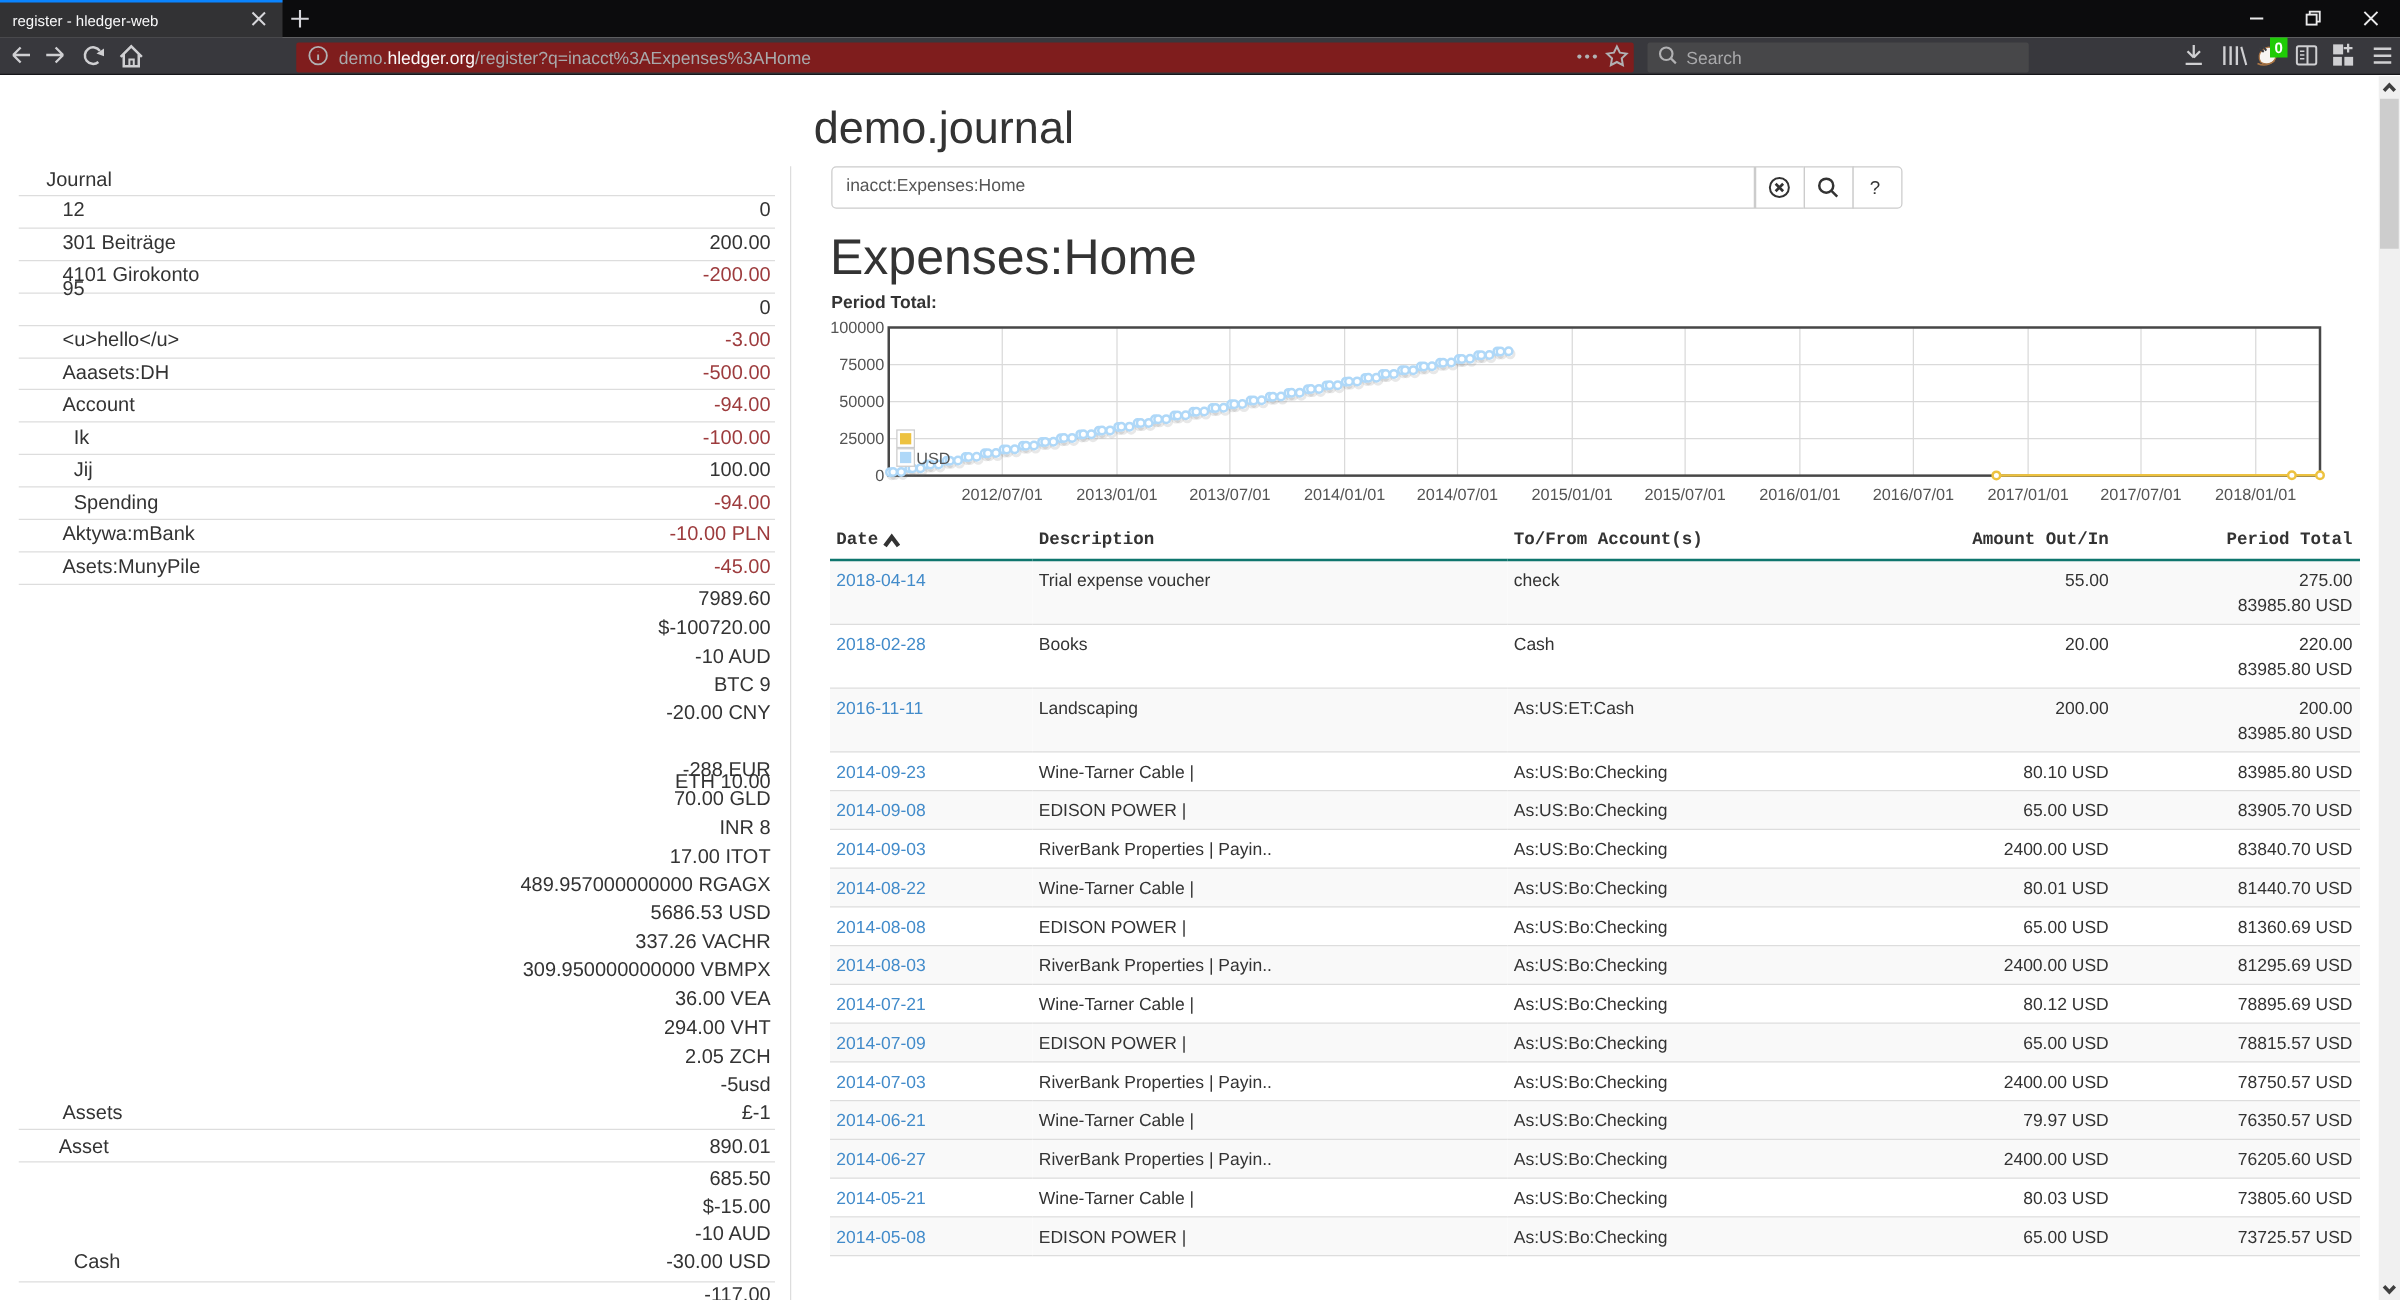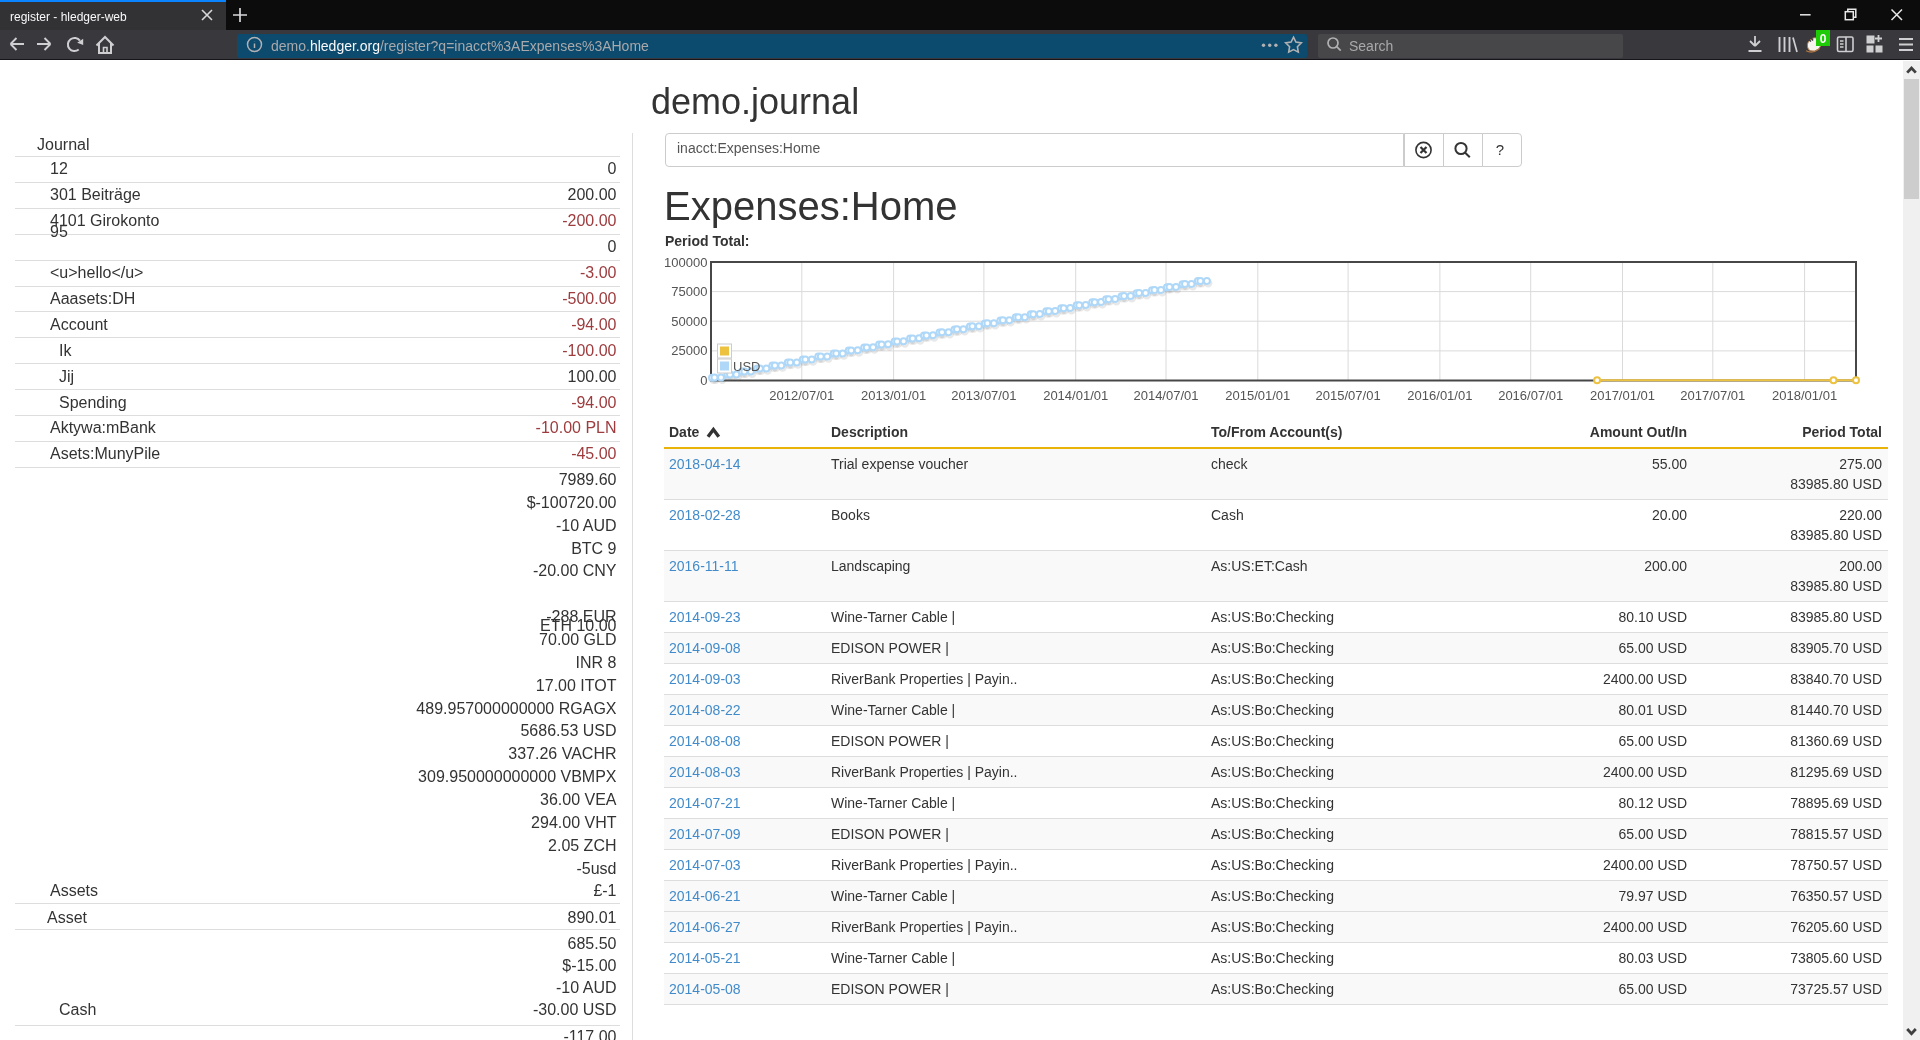--- a/index.html
+++ b/index.html
@@ -3,21 +3,21 @@
 <style>
 * { margin:0; padding:0; box-sizing:border-box; }
 html,body { width:1920px; height:1040px; overflow:hidden; }
 body { font-family:"Liberation Sans",sans-serif; background:#fff; position:relative; color:#333; }
 .abs { position:absolute; }
 
 #tabbar { position:absolute; left:0; top:0; width:1920px; height:30px; background:#0c0c0d; }
 #tab { position:absolute; left:0; top:0; width:226px; height:30px; background:#323234; border-top:2px solid #0a84ff; }
 #tabtitle { position:absolute; left:10px; top:8px; font-size:12px; color:#f9f9fa; }
 #toolbar { position:absolute; left:0; top:30px; width:1920px; height:30px; background:#38383d; border-bottom:1px solid #16161a; }
-#urlbar { position:absolute; left:237px; top:33.5px; width:1070px; height:24px; background:#0c4a6e; border-radius:2px; }
+#urlbar { position:absolute; left:237px; top:33.5px; width:1070px; height:24px; background:#7f1d1d; border-radius:2px; }
 #urltext { position:absolute; left:34px; top:4px; font-size:14px; color:#a9a9ab; white-space:pre; }
 #urltext b { color:#f9f9fa; font-weight:normal; }
 #searchbar { position:absolute; left:1318px; top:33.5px; width:305px; height:24px; background:#474749; border-radius:2px; }
 #searchtext { position:absolute; left:31px; top:4px; font-size:14px; color:#a9a9ab; }
 
 #scroll { position:absolute; left:1903px; top:61px; width:17px; height:979px; background:#f0f0f0; }
 #thumb { position:absolute; left:1px; top:18px; width:15px; height:120px; background:#cdcdcd; }
 
 #sidebar { position:absolute; left:15px; top:133px; width:618px; height:907px; border-right:1px solid #ddd; font-size:16px; }
 .srow { position:absolute; left:0; width:605px; border-bottom:1px solid #ddd; }
@@ -26,21 +26,21 @@
 .samt.neg { color:#9d3b3d; }
 
 #h1 { position:absolute; left:651px; top:81px; font-size:36px; font-weight:400; color:#333; }
 #qinput { position:absolute; left:665px; top:133px; width:739px; height:34px; border:1px solid #ccc; border-radius:4px 0 0 4px; }
 #qtext { position:absolute; left:677px; top:140px; font-size:14px; color:#555; }
 .qbtn { position:absolute; top:133px; width:40px; height:34px; background:#fff; border:1px solid #ccc; }
 #h2 { position:absolute; left:664px; top:184px; font-size:40px; font-weight:400; color:#333; }
 #ptotal { position:absolute; left:665px; top:233px; font-size:14px; font-weight:bold; color:#333; }
 
 #reg { position:absolute; left:664px; top:417px; width:1224px; border-collapse:collapse; font-size:14px; line-height:20px; color:#333; }
-#reg th { text-align:left; font-weight:bold; padding:5px; border-bottom:2px solid #eab308; height:30px; vertical-align:top; }
+#reg th { text-align:left; font-weight:bold; padding:5px; border-bottom:2px solid #0f766e; height:30px; vertical-align:top;font-family:Liberation Mono, monospace; }
 #reg td { padding:5px; border-bottom:1px solid #ddd; vertical-align:top; }
 #reg tr.stripe { background:#f9f9f9; }
 #reg .c1 { width:162px; }
 #reg .c2 { width:380px;margin-top:14px; }
 #reg .c3 { width:254px; }
 #reg .c4 { width:232px; text-align:right; }
 #reg .c5 { width:196px; text-align:right; padding-right:6px; }
 #reg th.c4, #reg th.c5 { text-align:right; }
 #reg a { color:#428bca; text-decoration:none; }
 svg.ov { position:absolute; left:0; top:0; }

